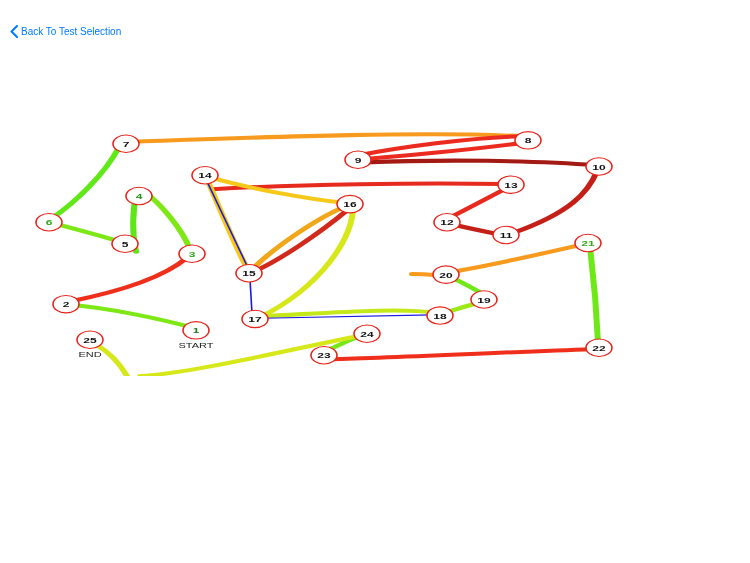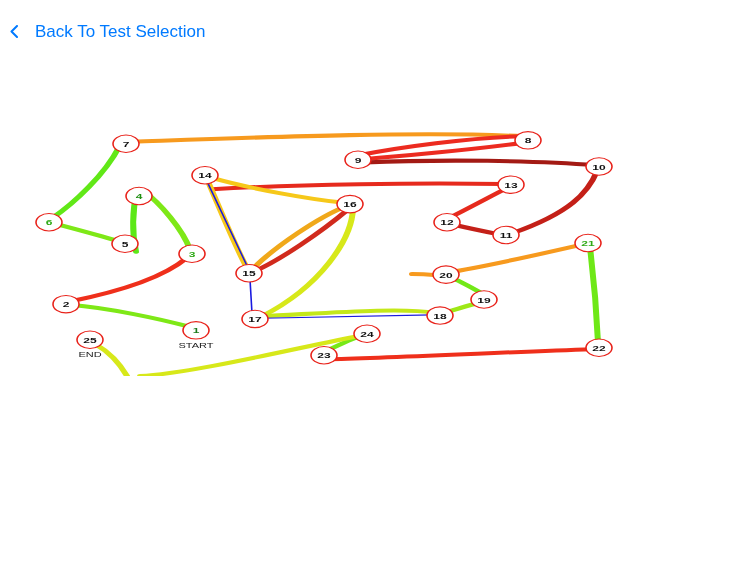--- a/index.html
+++ b/index.html
@@ -45,22 +45,22 @@
   
   .nav-bar {
     height: 24px;
     background: #f7f7f7;
     border-bottom: 1px solid #b2b2b2;
     display: flex; align-items: center;
     position: relative;
     padding: 0 10px;
   }
   .back-button {
-    display: flex; align-items: center; gap: 17px;
-    color: #007aff; font-size: 17px; cursor: pointer;
+    display: flex; align-items: center; gap: 3px;
+    color: #007aff; font-size: 10px; cursor: pointer;
     z-index: 2;
   }
   .chevron-left {
     width: 8px; height: 13px; display: inline-block; position: relative;
   }
   .chevron-left svg { display: block; }
   .nav-title {
     position: absolute; left: 0; right: 0; text-align: center;
     font-size: 14px; font-weight: bold; color: #000; pointer-events: none;
   }

